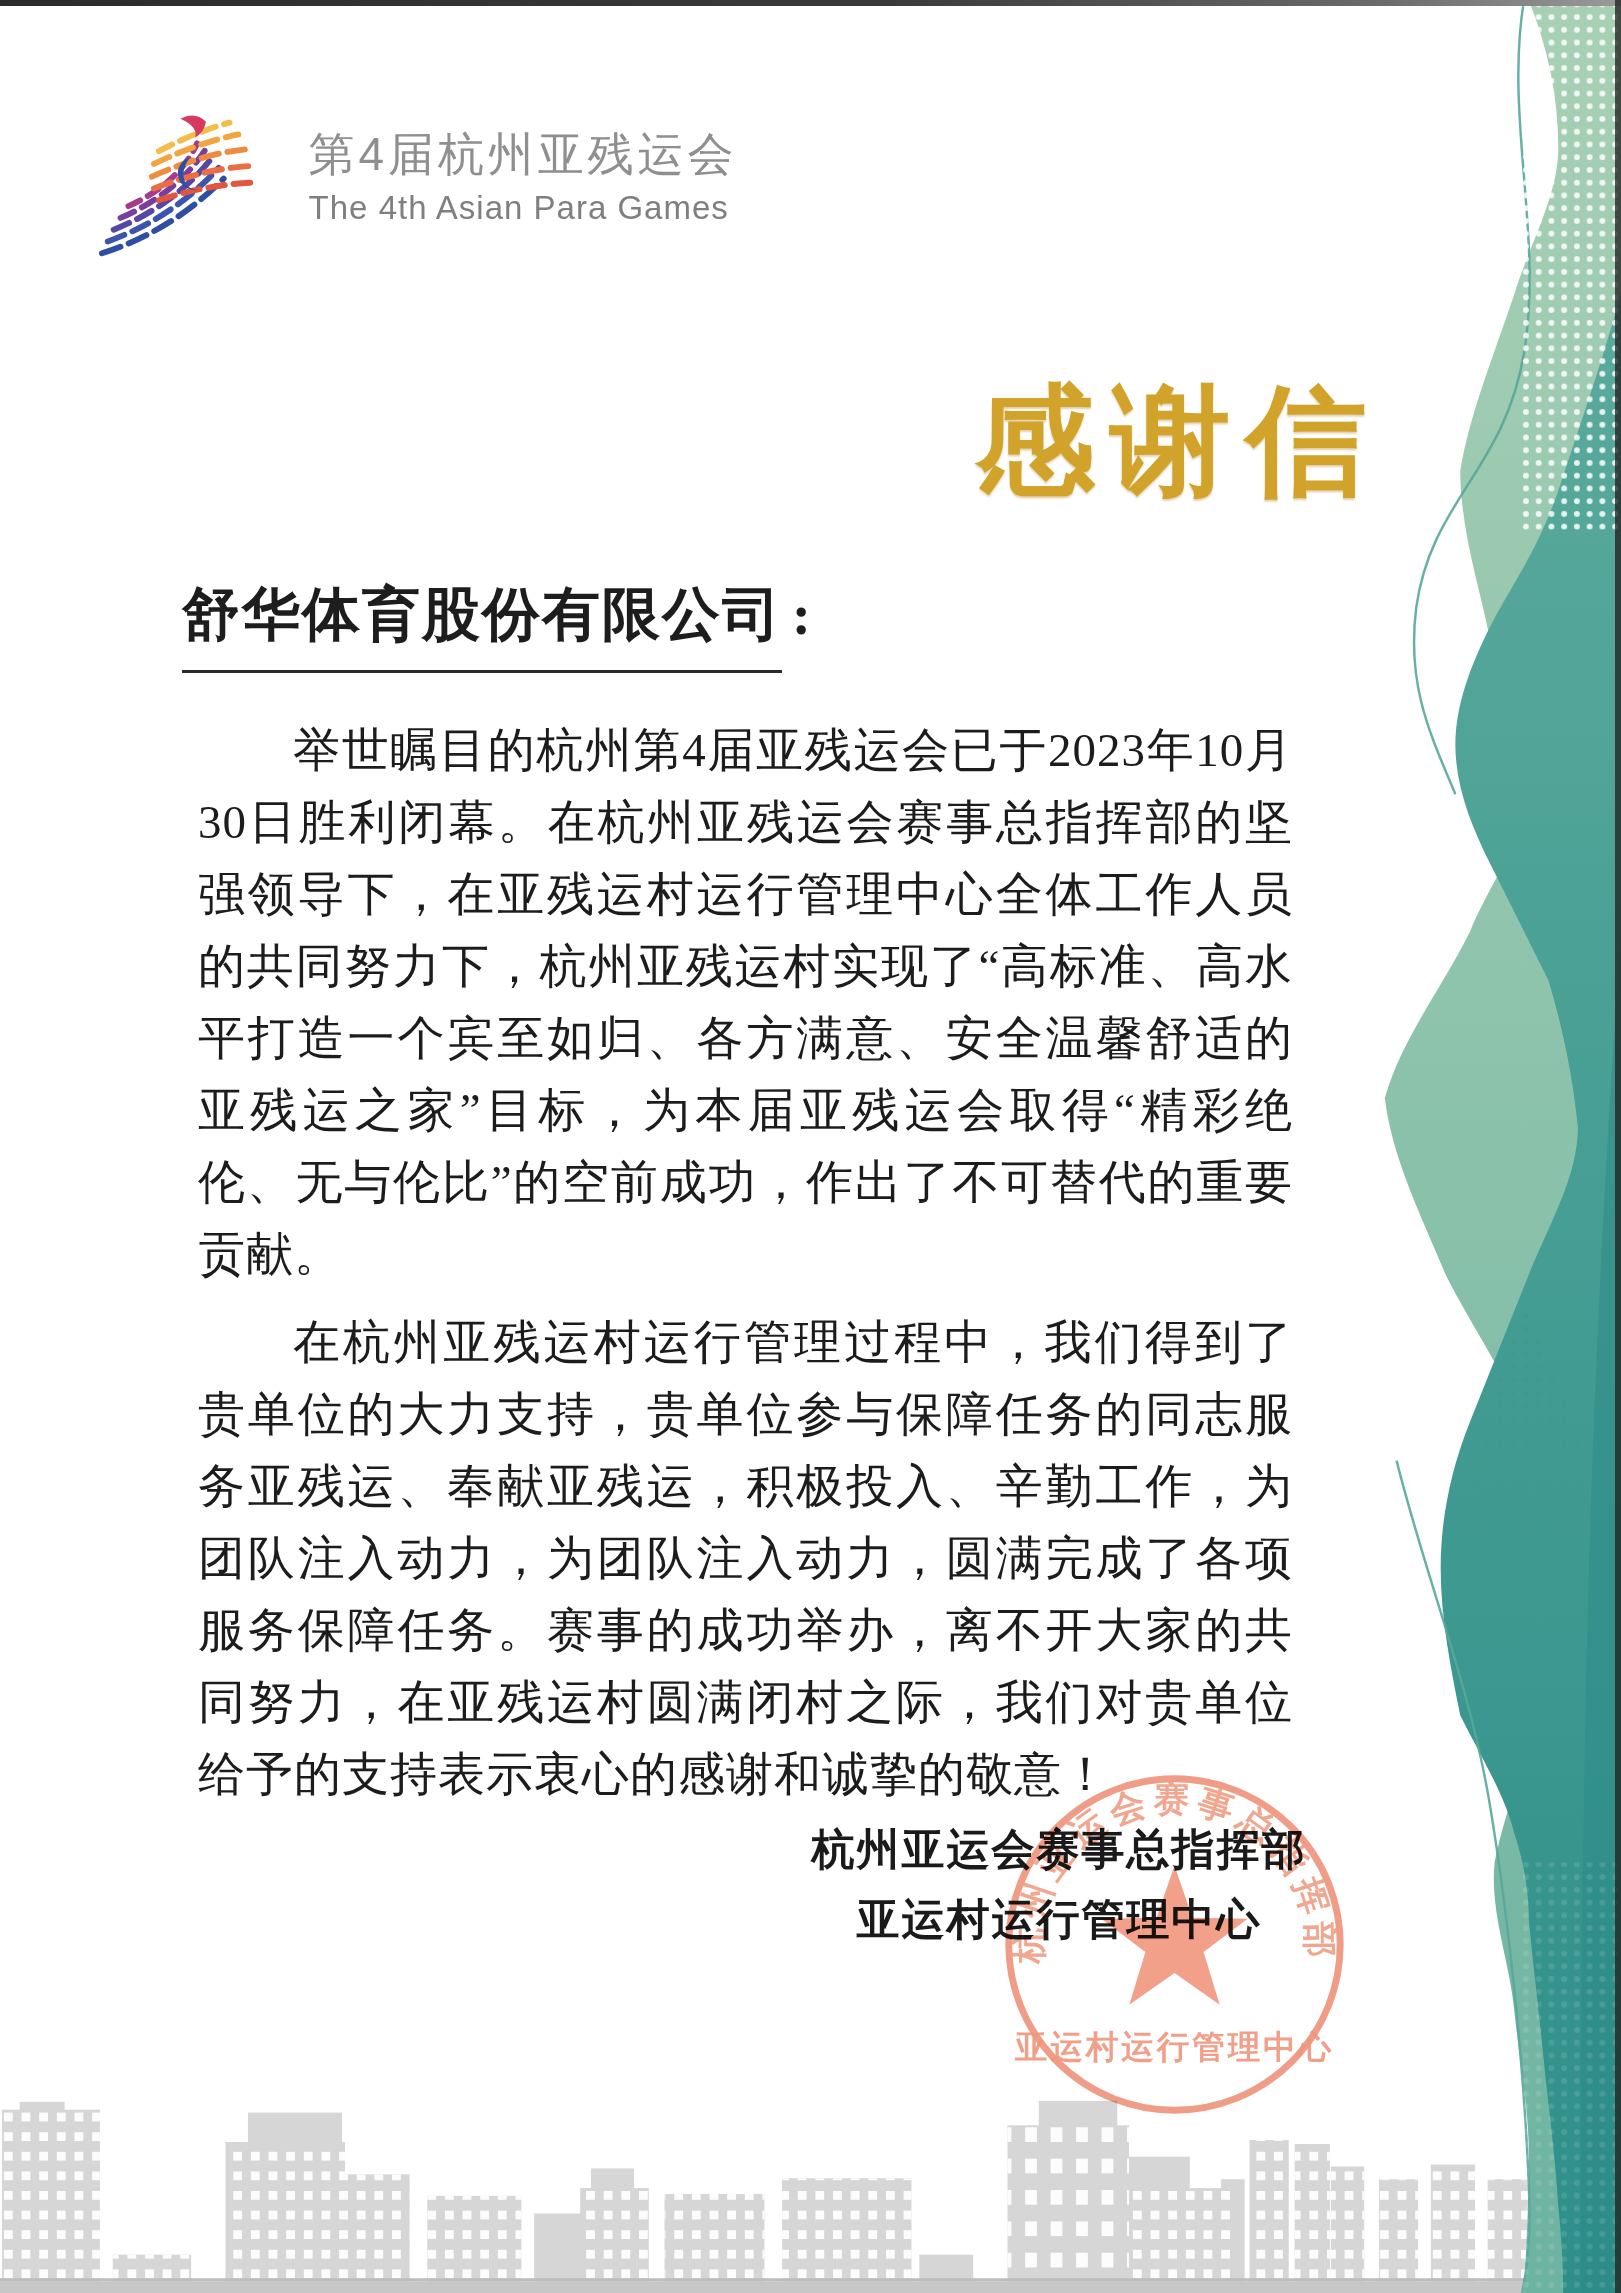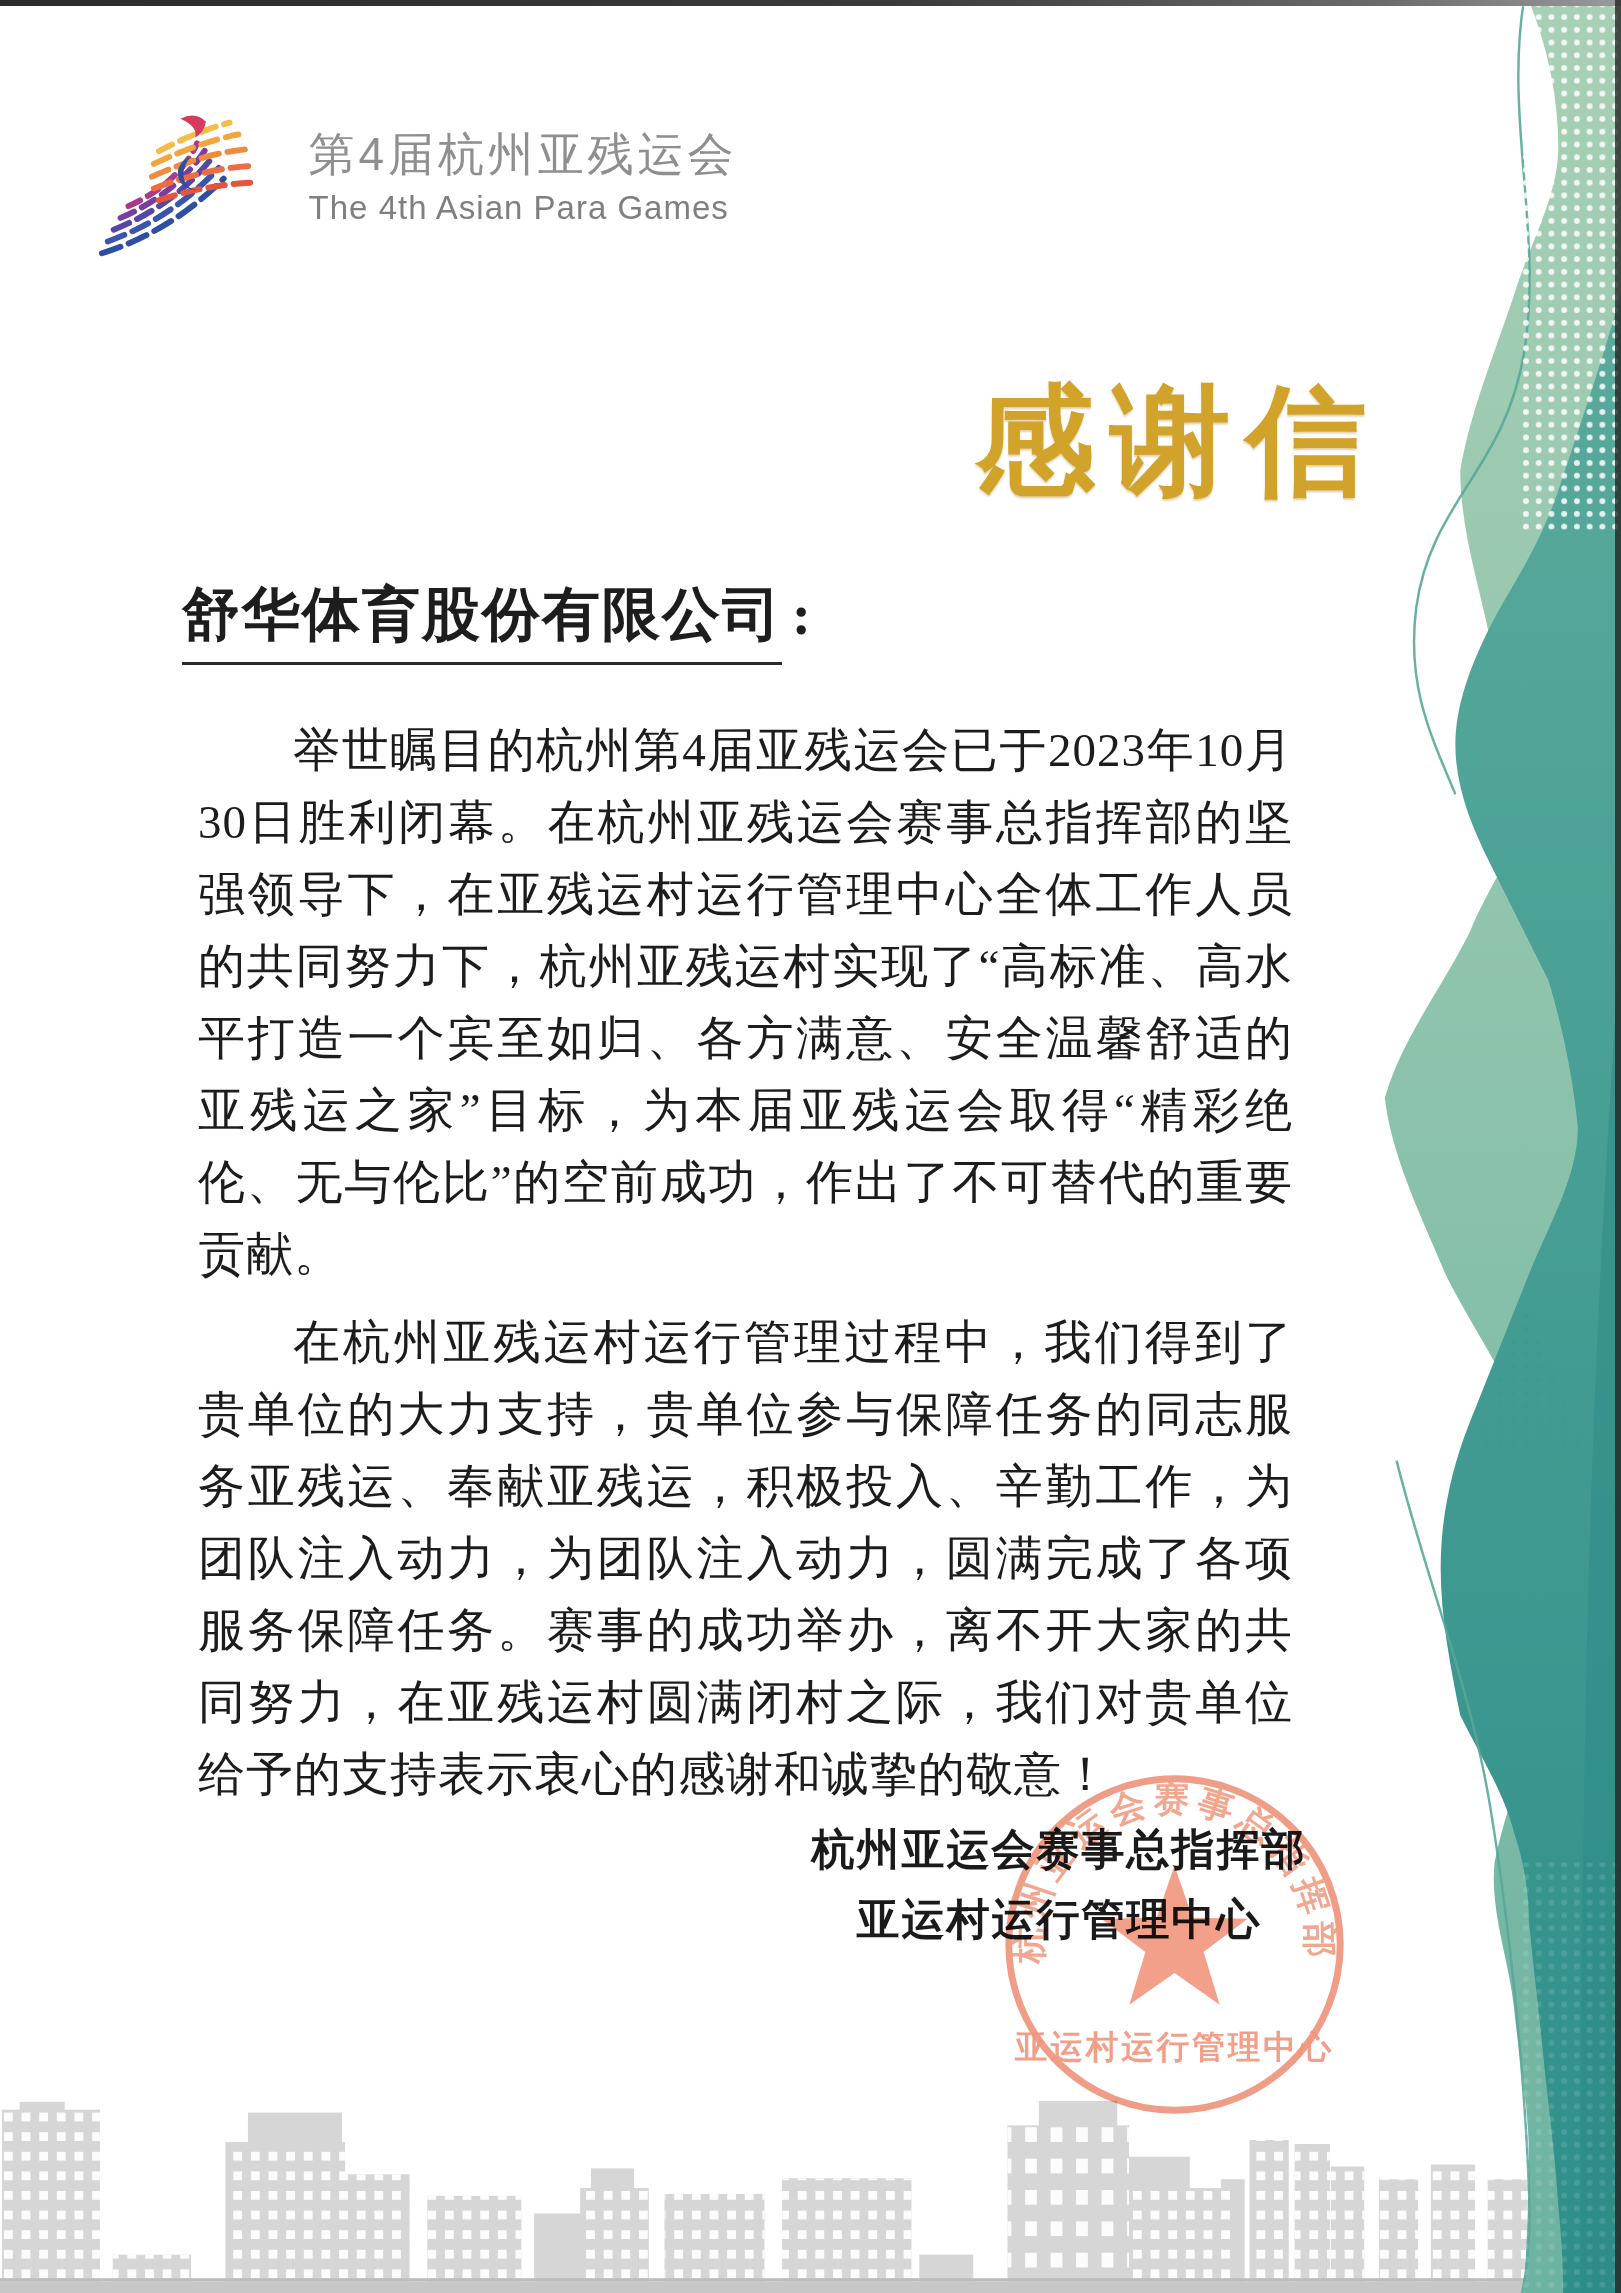--- a/index.html
+++ b/index.html
@@ -27,21 +27,21 @@
   .logo-cn{font-size:46px;color:#8f8f8f;letter-spacing:3.9px;font-weight:500;}
   .logo-en{font-size:33px;color:#7f7f7f;margin-top:3px;letter-spacing:1px;}
 
   
   .title{position:absolute;left:167px;top:361px;width:1215px;margin:0;z-index:3;
     text-align:right;font-size:120px;font-weight:bold;letter-spacing:15.7px;
     color:#d2a32a;text-shadow:0 2px 2px rgba(170,120,20,.35);}
 
   
   .recipient-line{position:absolute;left:182px;top:576px;z-index:3;font-size:58px;font-weight:bold;color:#1d1d1d;}
-  .recipient{border-bottom:3.9px solid #2a2a2a;padding-bottom:15px;letter-spacing:2px;}
+  .recipient{border-bottom:3.9px solid #2a2a2a;padding-bottom:23px;letter-spacing:2px;}
   .recipient-colon{margin-left:9.8px;}
 
   
   .letter-body{position:absolute;left:182px;top:698px;width:1127px;z-index:3;}
   .letter-body p{margin:16px;font-size:47px;line-height:72px;color:#1c1c1c;
     text-align:justify;text-indent:95px;letter-spacing:1px;}
 
   
   .signature{position:absolute;left:804px;top:1815px;width:510px;z-index:3;
     text-align:center;font-size:43px;font-weight:bold;line-height:70px;color:#1a1a1a;letter-spacing:2px;}

